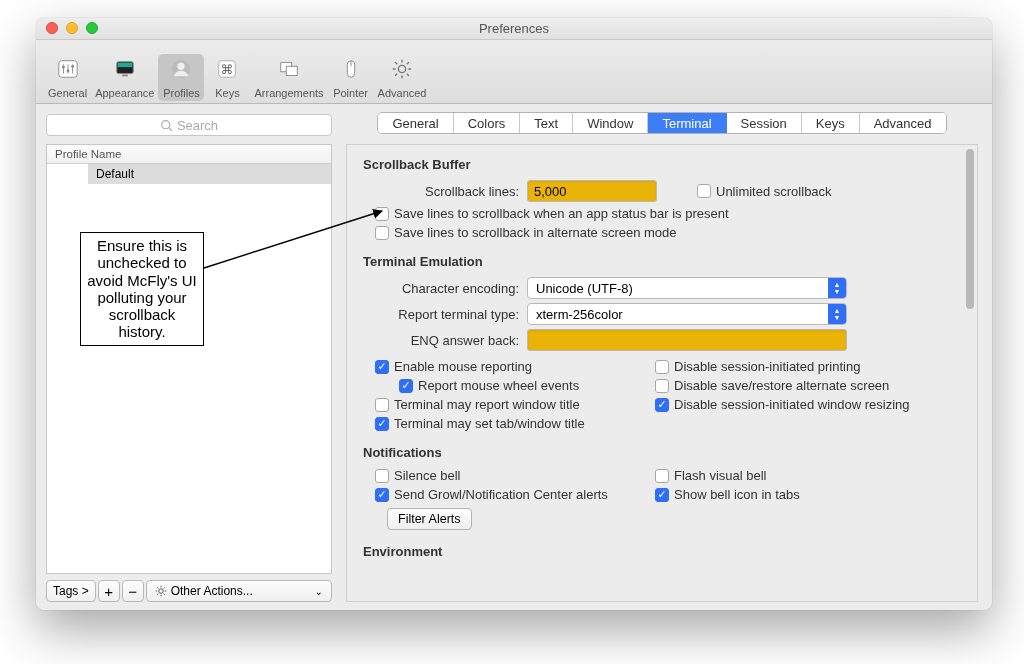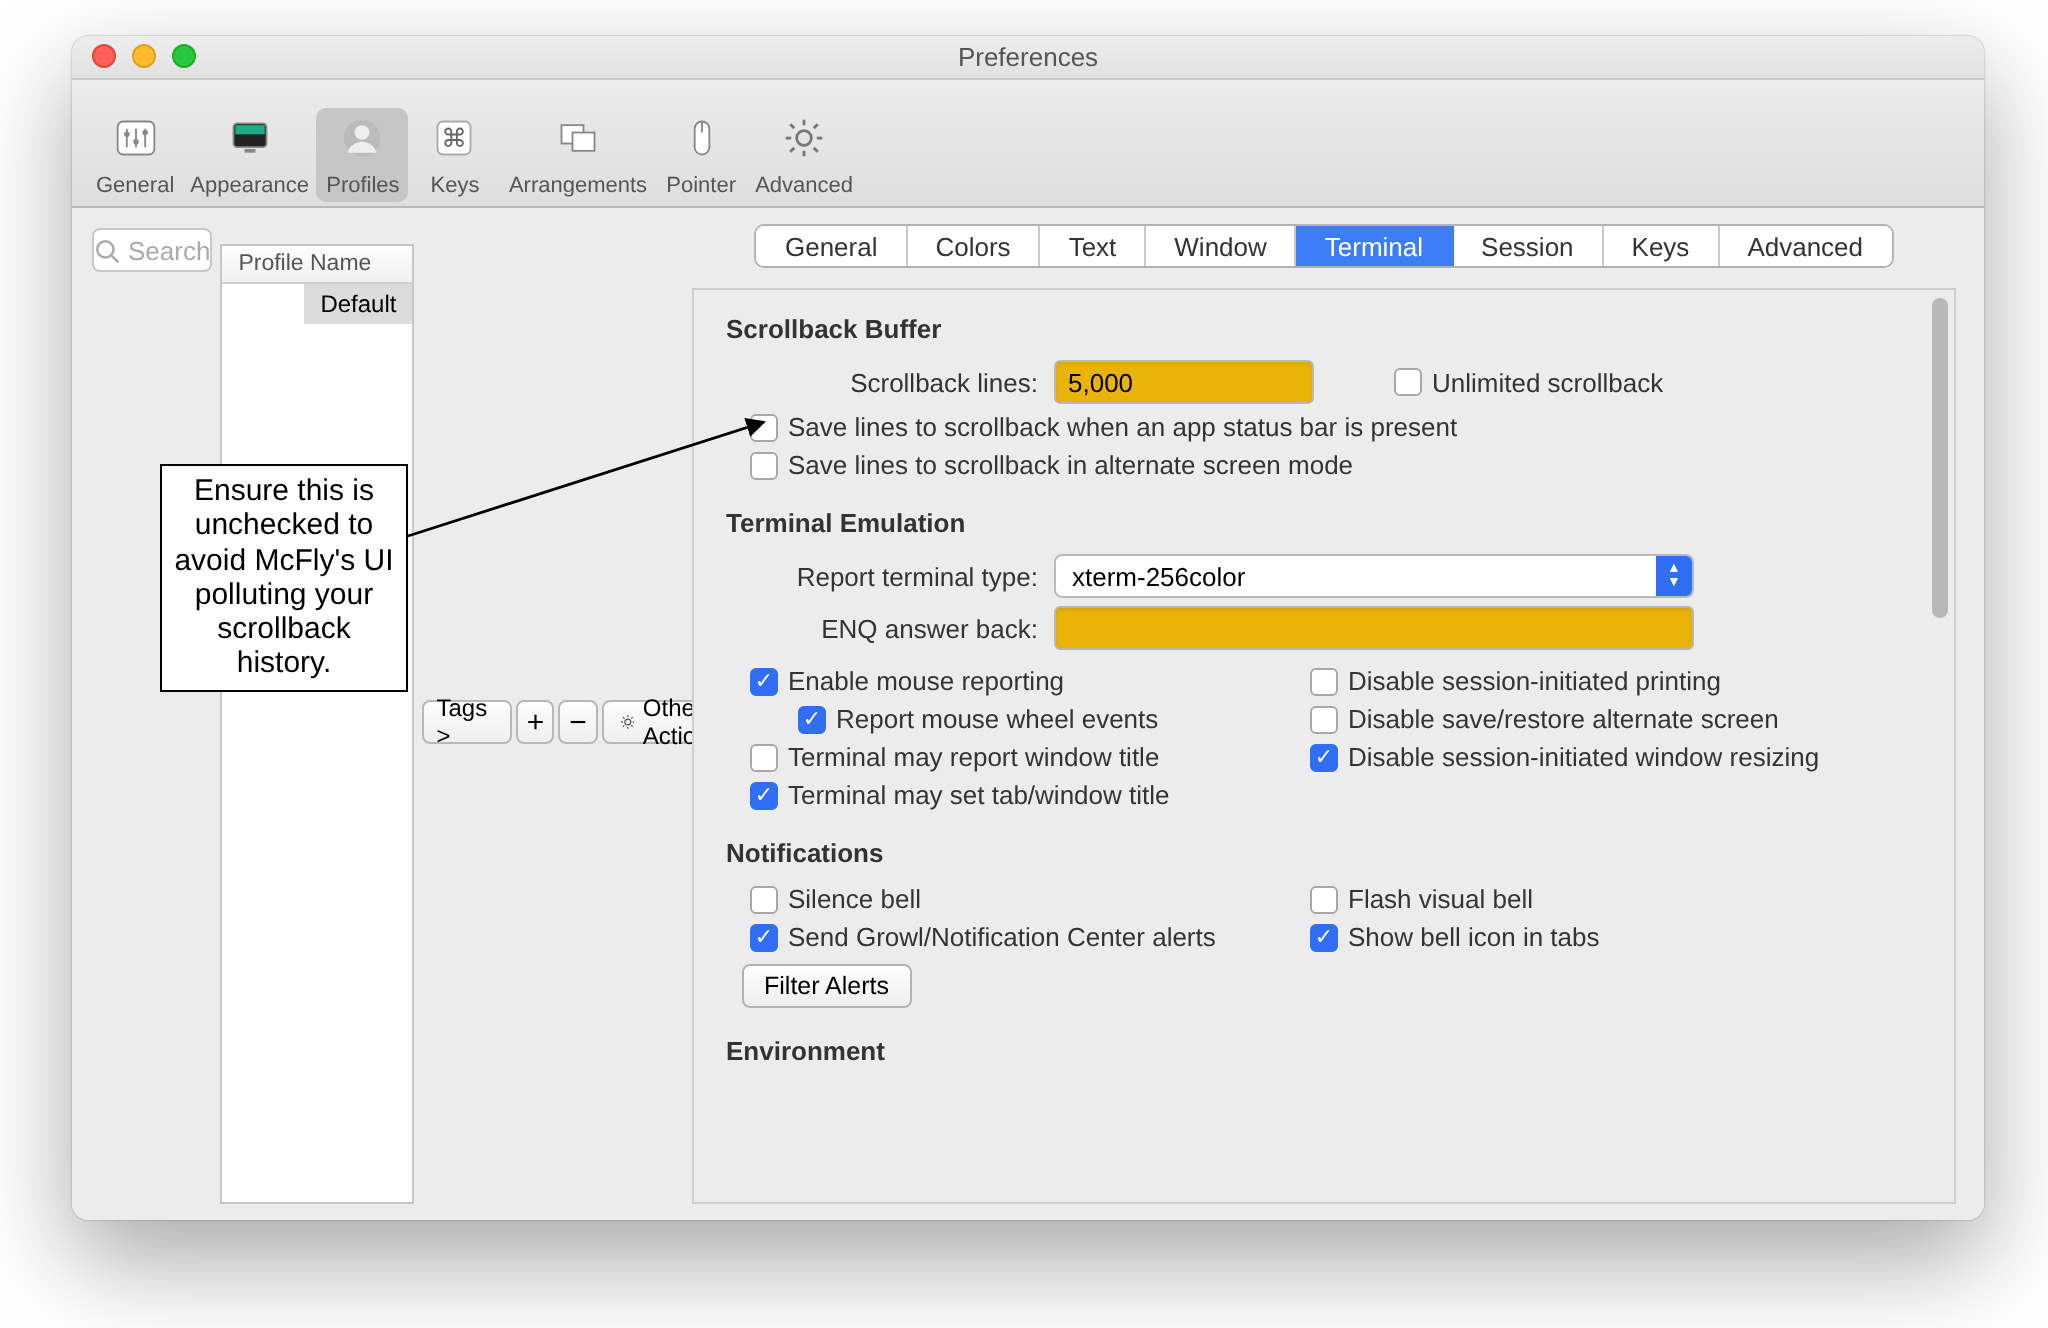--- a/index.html
+++ b/index.html
@@ -63,21 +63,21 @@
     margin-bottom: 3px;
   }
   .content {
     flex: 1; display: flex;
     background: #ececec;
     overflow: hidden;
   }
   .sidebar {
     width: 300px;
     padding: 10px 0 8px 10px;
-    display: flex; flex-direction: row;
+    display: flex; flex-direction: column;
   }
   .search {
     height: 22px; border: 1px solid #c7c7c7; border-radius: 4px;
     background: #fff; display: flex; align-items: center; justify-content: center;
     color: #aaa; font-size: 13px;
     margin-right: 4px;
   }
   .search svg { margin-right: 4px; }
   .table {
     flex: 1; margin-top: 8px; border: 1px solid #c7c7c7; background: #fff;
@@ -166,21 +166,21 @@
   }
   .check.checked .box { background: #2f6ef5; border-color:#2f6ef5; }
   .checks2col { display: flex; gap: 0px; }
   .checks2col .col { display: flex; flex-direction: column; gap: 4px; }
   .checks2col .col:first-child { width: 280px; }
   .indent { margin-left: 24px; }
   .pillbtn {
     height: 22px; border: 1px solid #b3b3b3; border-radius: 4px;
     background: linear-gradient(#fdfdfd,#efefef);
     padding: 0 10px; font-size: 12.5px; display: inline-flex; align-items: center;
-    margin-top: 6px; margin-left: 8px;
+    margin-top: 6px; margin-left: 24px;
   }
 
   .callout {
     position: absolute;
     left: 80px; top: 232px;
     width: 124px;
     border: 1px solid #000; background: #fff;
     padding: 4px 6px;
     font-size: 15px; text-align: center;
     line-height: 1.15;
@@ -365,20 +365,30 @@
               <span>Save lines to scrollback when an app status bar is present</span>
             </span>
           <span class="check">
               <span class="box"></span>
               <span>Save lines to scrollback in alternate screen mode</span>
             </span>
         </div>
 
         <h4 class="mt">Terminal Emulation</h4>
         <div class="row">
+          <label class="left">Character encoding:</label>
+          <div class="selectwrap">
+            <span class="val">Unicode (UTF-8)</span>
+            <span class="arrs">
+                <span>▲</span>
+                <span>▼</span>
+              </span>
+          </div>
+        </div>
+        <div class="row">
           <label class="left">Report terminal type:</label>
           <div class="selectwrap">
             <span class="val">xterm-256color</span>
             <span class="arrs">
                 <span>▲</span>
                 <span>▼</span>
               </span>
           </div>
         </div>
         <div class="row">

